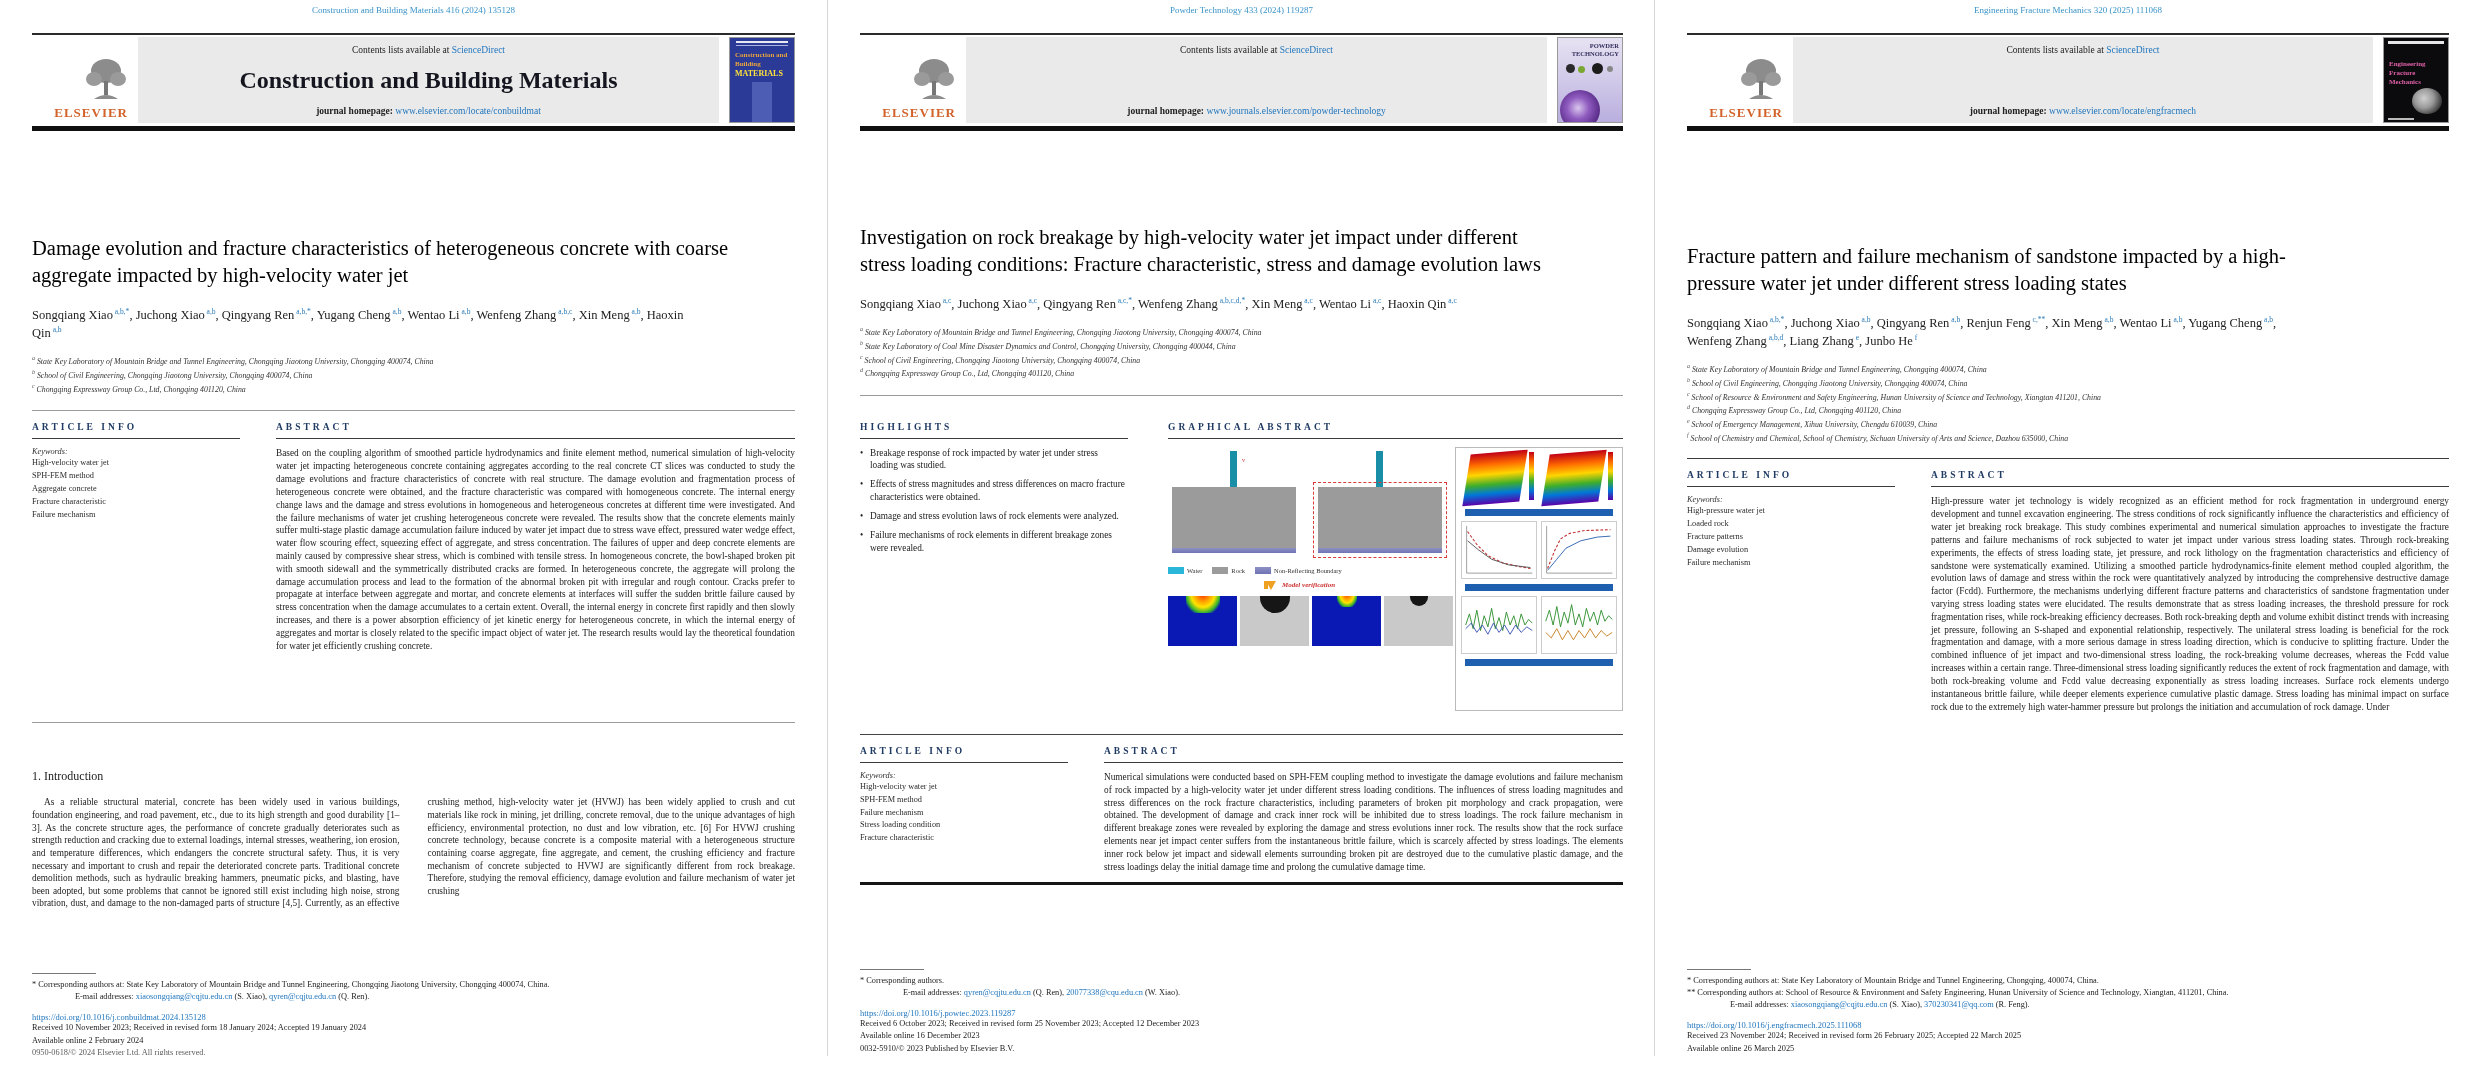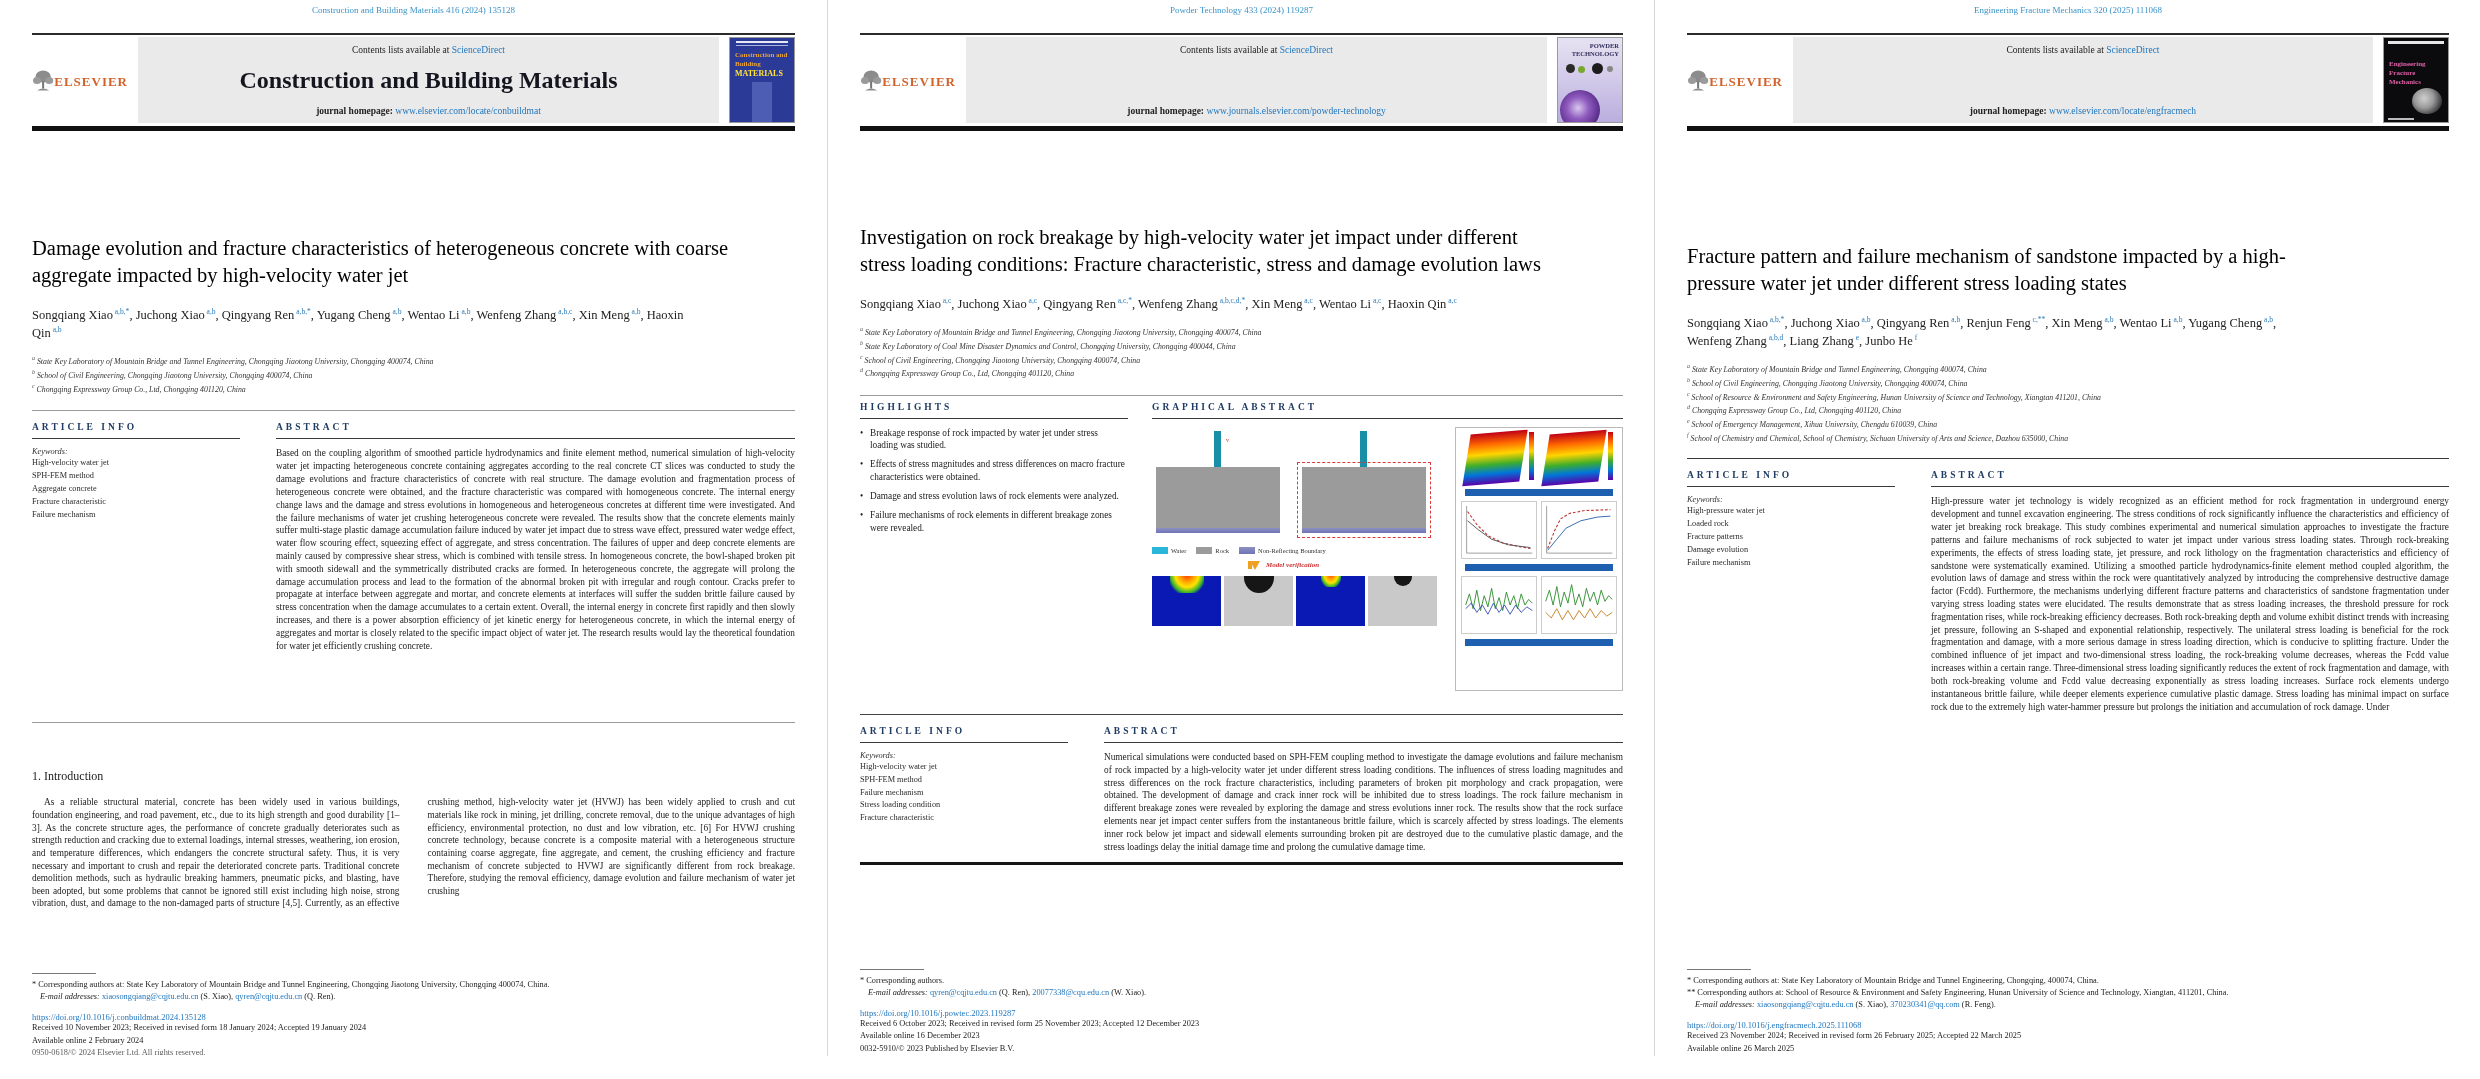--- a/index.html
+++ b/index.html
@@ -7,30 +7,30 @@
   #canvas{position:relative;width:2480px;height:1079px;background:#fff;overflow:hidden;}
   .page{position:absolute;top:0;height:1056px;width:827px;background:#fff;}
   .page.p2,.page.p3{border-left:1px solid #d6d6d6;}
   .inner{position:relative;height:100%;padding:0 32px;box-sizing:border-box;}
 
   .citation{margin-top:5px;text-align:center;font-size:9px;color:#3a93c8;}
 
   .masthead{margin-top:18px;}
   .m-rule{height:2px;background:#2b2b2b;}
   .m-row{display:flex;align-items:stretch;margin-top:2px;}
-  .logo-col{width:96px;flex:none;display:flex;flex-direction:row;align-items:center;justify-content:flex-end;padding:4px 0 2px 0;}
+  .logo-col{width:96px;flex:none;display:flex;flex-direction:column;align-items:flex-end;justify-content:flex-end;padding:4px 0 2px 0;}
   .elsevier-word{font-size:13px;letter-spacing:1px;color:#d2622a;font-weight:bold;margin-top:2px;}
   .m-box{flex:1;background:#eaeaea;margin:0 10px;text-align:center;padding:8px 6px 7px 6px;display:flex;flex-direction:column;justify-content:space-between;}
   .contents-line{font-size:9.5px;color:#222;}
   .journal-title{font-size:24px;font-weight:bold;color:#15151f;margin:4px 0;}
   .homepage-line{font-size:9.5px;}
   .homepage-label{font-weight:bold;color:#222;}
   .lnk{color:#2176bd;cursor:pointer;}
   .seg{color:inherit;}
-  .it{font-style:italic;}
+  .it{margin-left:35px;}
   .cover{width:64px;height:84px;flex:none;position:relative;overflow:hidden;border:1px solid #999;}
   .m-bar{height:5px;background:#101010;margin-top:3px;}
 
   
   .cover.c1{background:#2b3a96;}
   .c1 .bar1{position:absolute;top:3px;left:6px;right:6px;height:2px;background:#e8e8f5;}
   .c1 .bar2{position:absolute;top:7px;left:6px;right:6px;height:1px;background:#aab0e0;}
   .c1 .t1{position:absolute;top:13px;left:5px;font-size:7px;color:#e8a33d;font-weight:bold;line-height:1.25;}
   .c1 .t2{position:absolute;top:31px;left:5px;font-size:8px;color:#ffe23c;font-weight:bold;}
   .c1 .band{position:absolute;top:44px;left:22px;width:20px;bottom:0;background:#5d6cc0;opacity:.7;}
@@ -72,21 +72,21 @@
   .kw-line{font-size:8.3px;color:#2a2a2a;line-height:1.55;}
   .abs-text{font-size:9.3px;line-height:1.38;text-align:justify;color:#222;}
 
   .p1 .info-abs{min-height:292px;}
   .p1 .after-abs{border-top:1px solid #9a9a9a;margin-top:8px;}
   .intro-head{margin-top:46px;font-size:12px;font-weight:normal;color:#1c1c1c;}
   .intro-cols{margin-top:12px;column-count:2;column-gap:28px;font-size:9.3px;line-height:1.36;text-align:justify;color:#222;}
   .intro-cols p{margin:0;text-indent:12px;}
 
   
-  .hl-ga{display:flex;margin-top:6px;min-height:302px;}
+  .hl-ga{display:flex;margin-top:26px;min-height:302px;gap:16px;}
   .hl-col{width:268px;flex:none;}
   .hl-item{font-size:9.3px;line-height:1.32;color:#222;margin-bottom:7px;padding-left:10px;position:relative;}
   .hl-item::before{content:"\2022";position:absolute;left:0;top:0;}
   .ga-col{flex:1;margin-left:24px;}
   .ga-wrap{position:relative;height:268px;}
   .ga-left{position:absolute;left:0;top:0;width:286px;}
   .diag-row{display:flex;gap:14px;}
   .diag{position:relative;width:132px;height:112px;}
   .nozzle{position:absolute;left:62px;top:4px;width:7px;height:36px;background:#188fa6;}
   .rock{position:absolute;left:4px;right:4px;top:40px;bottom:6px;background:#9b9b9b;}

